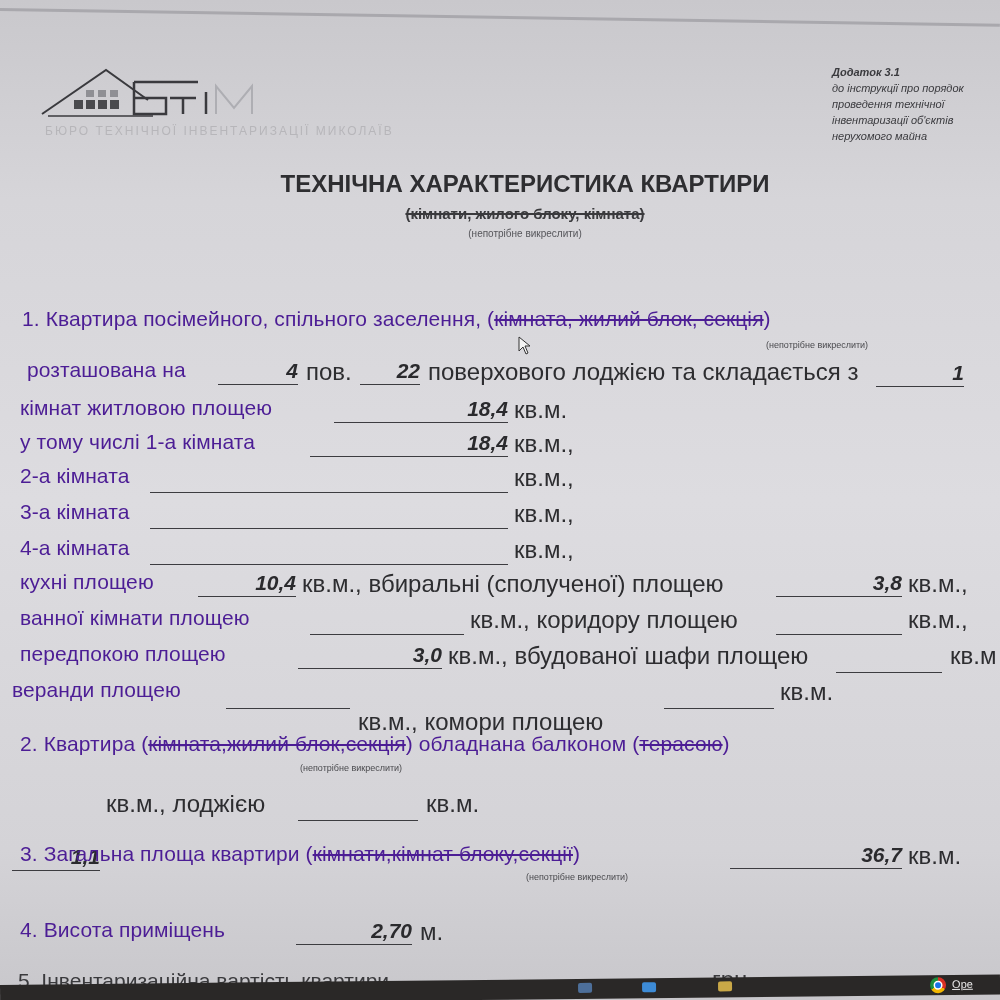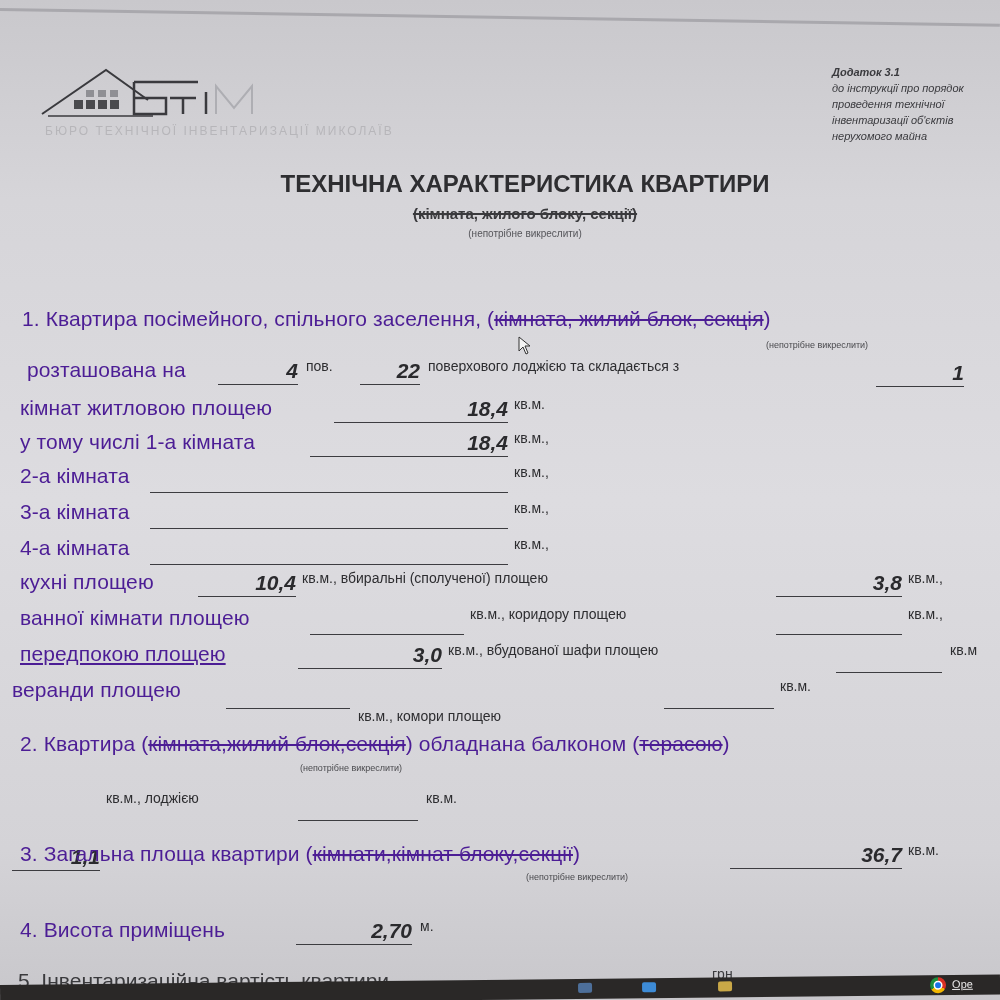--- a/index.html
+++ b/index.html
@@ -44,21 +44,21 @@
   
   .line {
     position:absolute; font-size:21px; white-space:nowrap; color:#4c1d95;
     letter-spacing:0.1px;
   }
   .field {
     position:absolute; border-bottom:1.5px solid #3c3c40;
     font-size:21px; font-style:italic; font-weight:bold; text-align:right;
     color:#2a2a2d; height:26px; line-height:26px; white-space:nowrap;
   }
-  .unit { position:absolute; font-size:14px; white-space:nowrap; color:#2d2d30; }
+  .unit { position:absolute; font-size:24px; white-space:nowrap; color:#2d2d30; }
   .cursor { position:absolute; left:518px; top:336px; width:14px; height:20px; }
   
   .taskbar {
     position:absolute; left:0; top:985px; width:1000px; height:20px;
     background:#2a2827; transform: rotate(-0.6deg); transform-origin:left top;
   }
   .tb-btn { position:absolute; top:4px; width:14px; height:10px; border-radius:2px; }
   .chrome-icon {
     position:absolute; left:930px; top:2px; width:16px; height:16px; border-radius:50%;
     background: conic-gradient(#d93025 0 33%, #f2b600 0 66%, #1e8e3e 0 100%);
@@ -104,21 +104,21 @@
 
   <div class="appendix">
     <div class="title">Додаток 3.1</div>
     <div>до інструкції про порядок</div>
     <div>проведення технічної</div>
     <div>інвентаризації об'єктів</div>
     <div>нерухомого майна</div>
   </div>
 
   <div class="doc-title">ТЕХНІЧНА ХАРАКТЕРИСТИКА КВАРТИРИ</div>
-  <div class="doc-subtitle"><span class="strike">(кімната, жилого блоку, секції)</span></div>
+  <div class="doc-subtitle"><span class="strike">(кімнати, жилого блоку, кімната)</span></div>
   <div class="note-center">(непотрібне викреслити)</div>
 
   <div class="line" style="left:22px; top:307px;">
     <span>1. Квартира посімейного, спільного заселення, (</span><span class="strike">кімната, жилий блок, секція</span><span>)</span>
   </div>
   <div class="small-note" style="left:766px; top:340px;">(непотрібне викреслити)</div>
   <svg class="cursor" viewBox="0 0 14 20">
     <path d="M1 1 L1 15 L5 11 L8 18 L10 17 L7 10 L12 10 Z" fill="#f4f4f4" stroke="#333" stroke-width="1"></path>
   </svg>
 
@@ -154,21 +154,21 @@
   <div class="unit" style="left:302px; top:570px;">кв.м., вбиральні (сполученої) площею</div>
   <div class="field" style="left:776px; top:570px; width:126px;">3,8</div>
   <div class="unit" style="left:908px; top:570px;">кв.м.,</div>
 
   <div class="line" style="left:20px; top:606px;">ванної кімнати площею</div>
   <div class="field" style="left:310px; top:608px; width:154px;"></div>
   <div class="unit" style="left:470px; top:606px;">кв.м., коридору площею</div>
   <div class="field" style="left:776px; top:608px; width:126px;"></div>
   <div class="unit" style="left:908px; top:606px;">кв.м.,</div>
 
-  <div class="line" style="left:20px; top:642px;text-decoration:underline;">передпокою площею</div>
+  <div class="line" style="left:20px; top:642px;">передпокою площею</div>
   <div class="field" style="left:298px; top:642px; width:144px;">3,0</div>
   <div class="unit" style="left:448px; top:642px;">кв.м., вбудованої шафи площею</div>
   <div class="field" style="left:836px; top:646px; width:106px;"></div>
   <div class="unit" style="left:950px; top:642px;">кв.м</div>
 
   <div class="line" style="left:12px; top:678px;">веранди площею</div>
   <div class="field" style="left:226px; top:682px; width:124px;"></div>
   <div class="unit" style="left:358px; top:708px;">кв.м., комори площею</div>
   <div class="field" style="left:664px; top:682px; width:110px;"></div>
   <div class="unit" style="left:780px; top:678px;">кв.м.</div>

